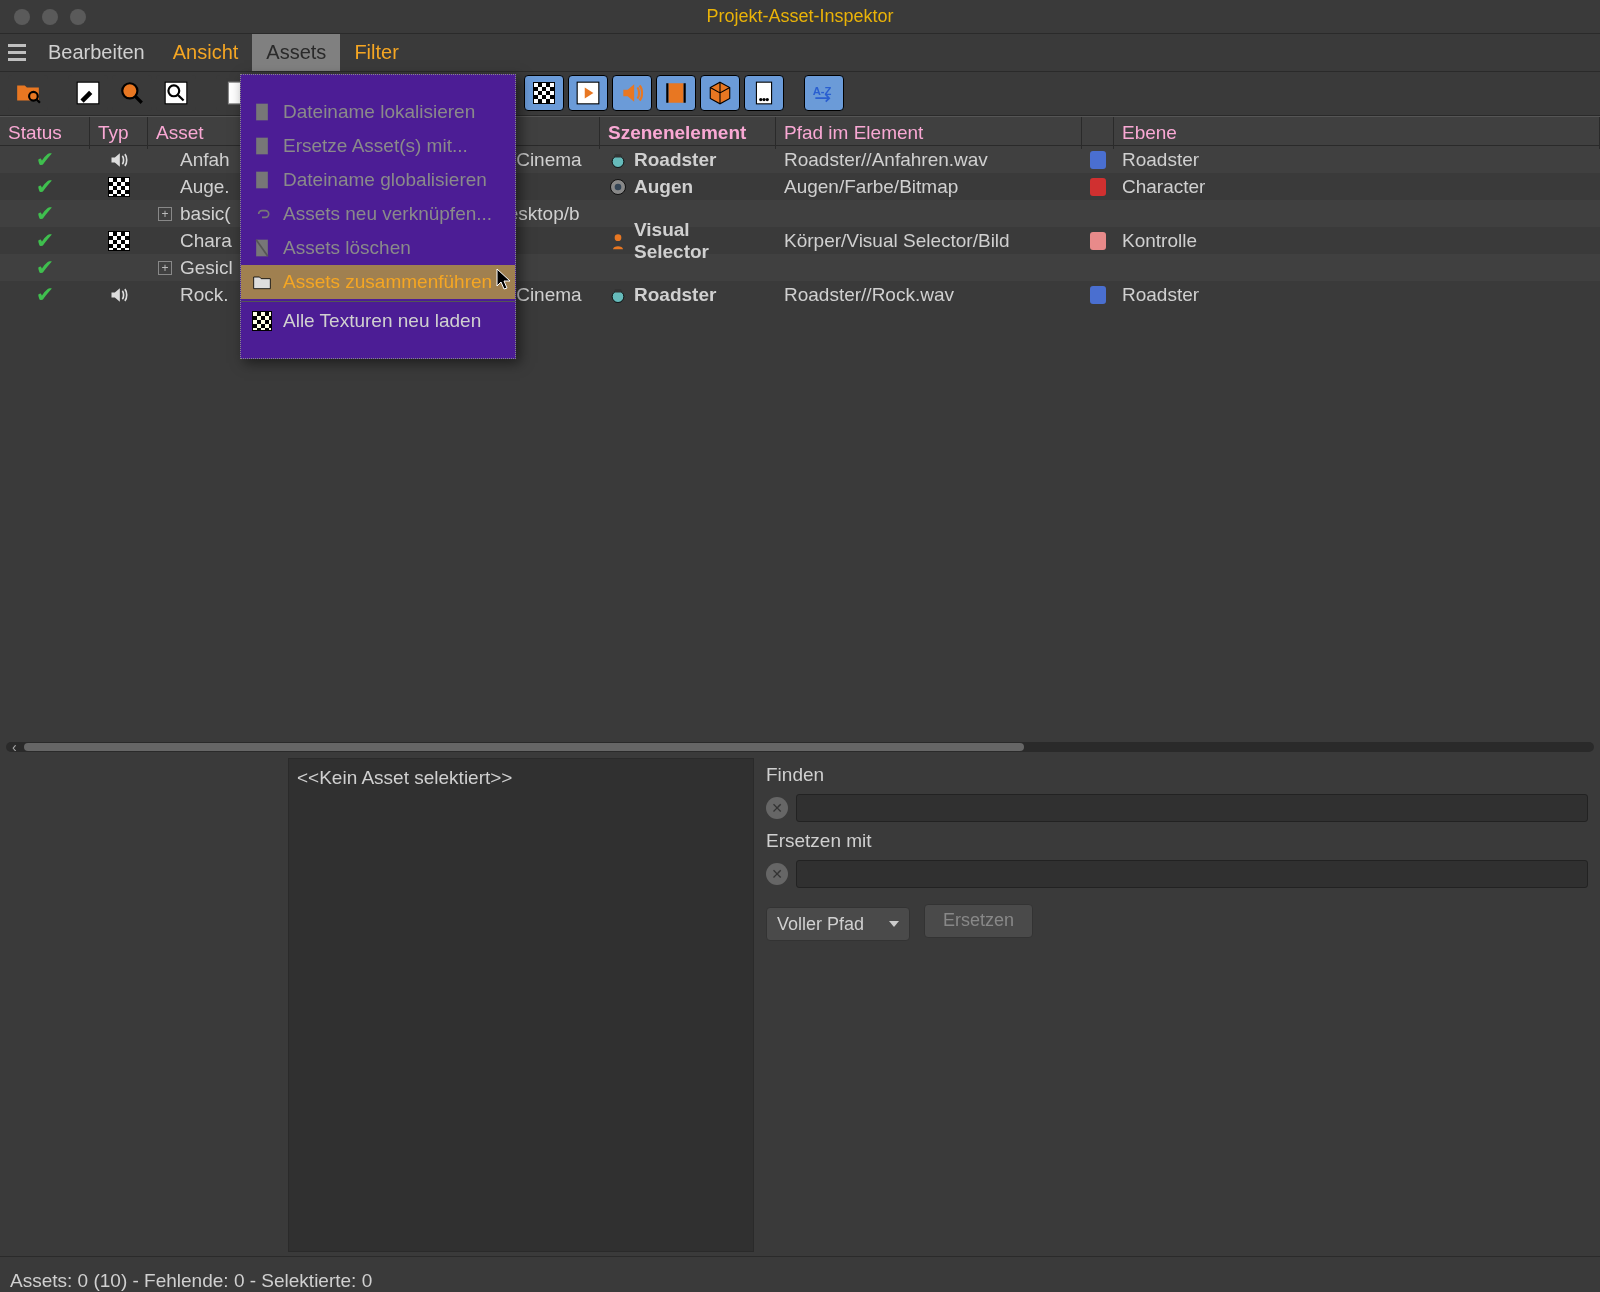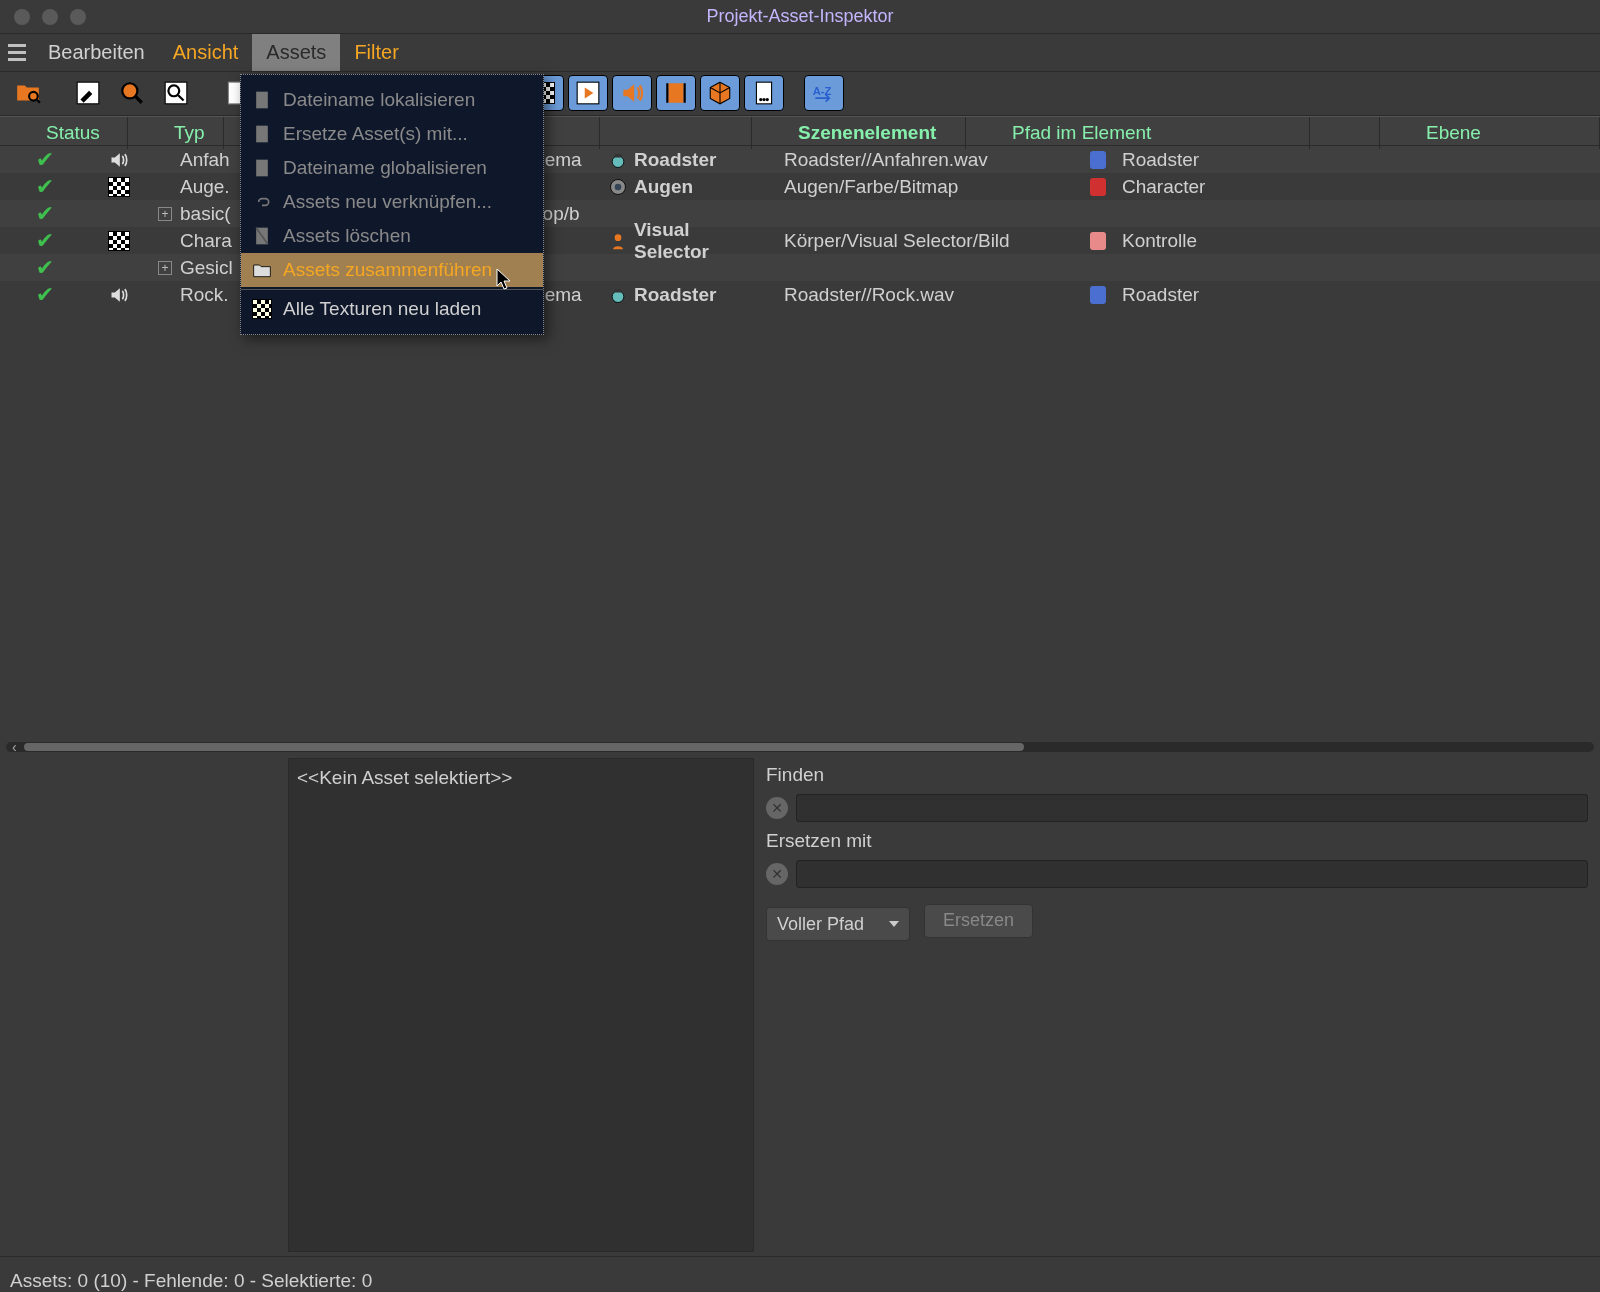--- a/index.html
+++ b/index.html
@@ -2,40 +2,40 @@
 <html><head>
   <meta charset="utf-8">
   <style>
     * { box-sizing: border-box; margin: 0; padding: 0; font-family: -apple-system, Helvetica, Arial, sans-serif; }
     body { background: #3a3a3a; color: #d0d0d0; overflow: hidden; width: 1600px; height: 1292px; position: relative; }
     
     
     .titlebar { height: 34px; background: #3a3a3a; display: flex; align-items: center; position: relative; border-bottom: 1px solid #2a2a2a; }
     .window-controls { display: flex; gap: 12px; padding-left: 14px; }
     .window-dot { width: 16px; height: 16px; border-radius: 50%; background: #5a5a5a; }
-    .titlebar-title { position: absolute; left: 50%; transform: translateX(-50%); font-size: 18px; color: #c4b5fd; }
+    .titlebar-title { position: absolute; left: 50%; transform: translateX(-50%); font-size: 18px; color: #eab308; }
 
     
     .menubar { height: 38px; background: #3a3a3a; display: flex; align-items: center; border-bottom: 1px solid #2a2a2a; }
     .hamburger { width: 34px; display: flex; flex-direction: column; gap: 4px; padding: 0 8px; cursor: pointer; }
     .hamburger span { height: 3px; background: #c0c0c0; }
     .menu-item { padding: 0 14px; font-size: 20px; color: #f5a623; cursor: pointer; height: 100%; display: flex; align-items: center; }
     .menu-item.first { color: #d0d0d0; }
     .menu-item.active { background: #808080; color: #2a2a2a; }
 
     
     .toolbar { height: 44px; display: flex; align-items: flex-end; gap: 4px; padding: 4px 8px; background: #3a3a3a; border-bottom: 1px solid #2a2a2a; }
     .tool-btn { width: 40px; height: 36px; border-radius: 4px; display: flex; align-items: center; justify-content: center; background: #3a3a3a; cursor: pointer; }
     .tool-btn.highlighted { background: #6b9bd8; border: 1px solid #000; }
     .tool-btn svg { width: 26px; height: 26px; }
     .tool-sep { width: 12px; }
 
     
     .table-header { height: 30px; background: #404040; display: flex; border-bottom: 1px solid #2a2a2a; border-top: 1px solid #555; }
-    .th { padding: 16px 8px; font-size: 19px; color: #86efac; border-right: 1px solid #2a2a2a; display: flex; align-items: center; margin-left: 38px; }
+    .th { padding: 16px 8px; font-size: 19px; color: #f9a8d4; border-right: 1px solid #2a2a2a; display: flex; align-items: center; }
     .col-status { width: 90px; }
     .col-typ { width: 58px; }
     .col-asset { width: 338px; padding-left: 8px; }
     .col-fragment1 { width: 114px; }
     .col-szene { width: 176px; font-weight: bold; }
     .col-pfad { width: 306px; }
     .col-ebene-swatch { width: 32px; }
     .col-ebene { flex: 1; }
 
     
@@ -48,21 +48,21 @@
     .typ-icon { width: 22px; height: 20px; }
     .asset-cell { padding-left: 32px; position: relative; }
     .expand-icon { position: absolute; left: 10px; width: 14px; height: 14px; border: 1px solid #888; display: flex; align-items: center; justify-content: center; font-size: 12px; color: #bbb; cursor: pointer; }
     .scene-icon { width: 20px; height: 20px; margin-right: 6px; flex-shrink: 0; }
     .swatch { width: 18px; height: 18px; border-radius: 3px; }
     .swatch.blue { background: #4a6fd0; }
     .swatch.red { background: #d03030; }
     .swatch.pink { background: #e88a8a; }
 
     
-    .dropdown { position: absolute; left: 240px; top: 74px; width: 304px; background: #0f172a; border: 1px dotted #888; box-shadow: 4px 4px 12px rgba(0,0,0,0.5); z-index: 100; padding: 8px 0; }
+    .dropdown { position: absolute; left: 240px; top: 74px; width: 276px; background: #4c1d95; border: 1px dotted #888; box-shadow: 4px 4px 12px rgba(0,0,0,0.5); z-index: 100; padding: 20px 0; }
     .dd-item { height: 34px; display: flex; align-items: center; padding: 0 10px; gap: 10px; font-size: 19px; color: #8a8a8a; cursor: pointer; }
     .dd-item.enabled { color: #d0d0d0; }
     .dd-item.highlighted { background: #a08050; color: #f5a623; }
     .dd-icon { width: 22px; height: 22px; flex-shrink: 0; display: flex; align-items: center; justify-content: center; }
     .dd-sep { height: 1px; background: #555; margin: 2px 0; }
     .cursor-arrow { position: absolute; left: 496px; top: 268px; z-index: 200; pointer-events: none; }
 
     
     .scroll-track { position: absolute; left: 6px; right: 6px; top: 742px; height: 10px; background: #2a2a2a; border-radius: 5px; }
     .scroll-thumb { position: absolute; left: 18px; width: 1000px; height: 8px; top: 1px; background: #666; border-radius: 4px; }

